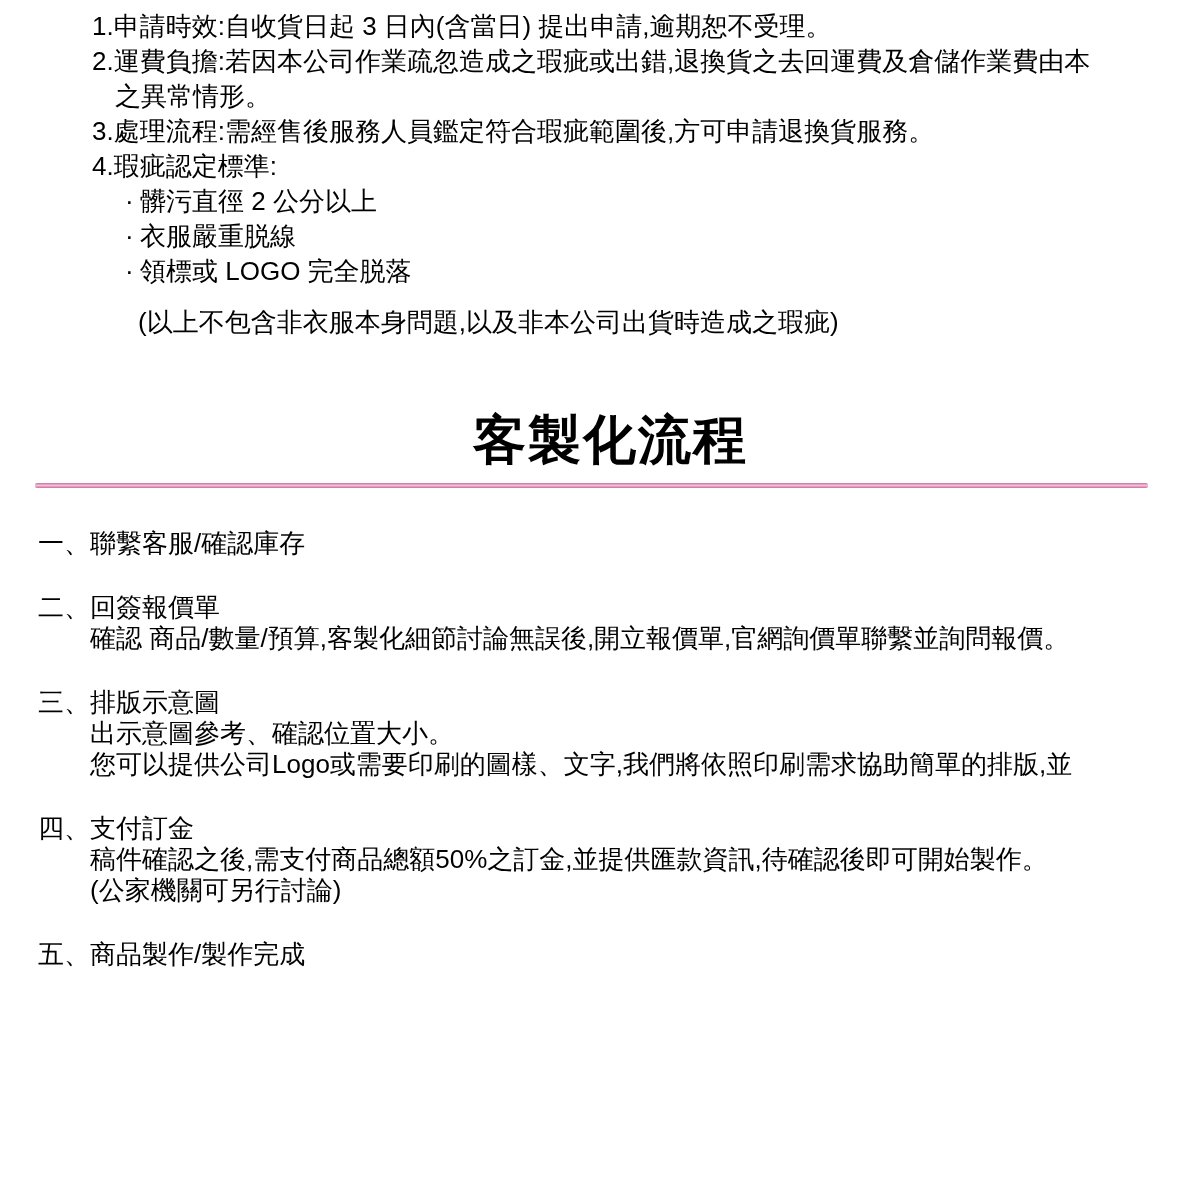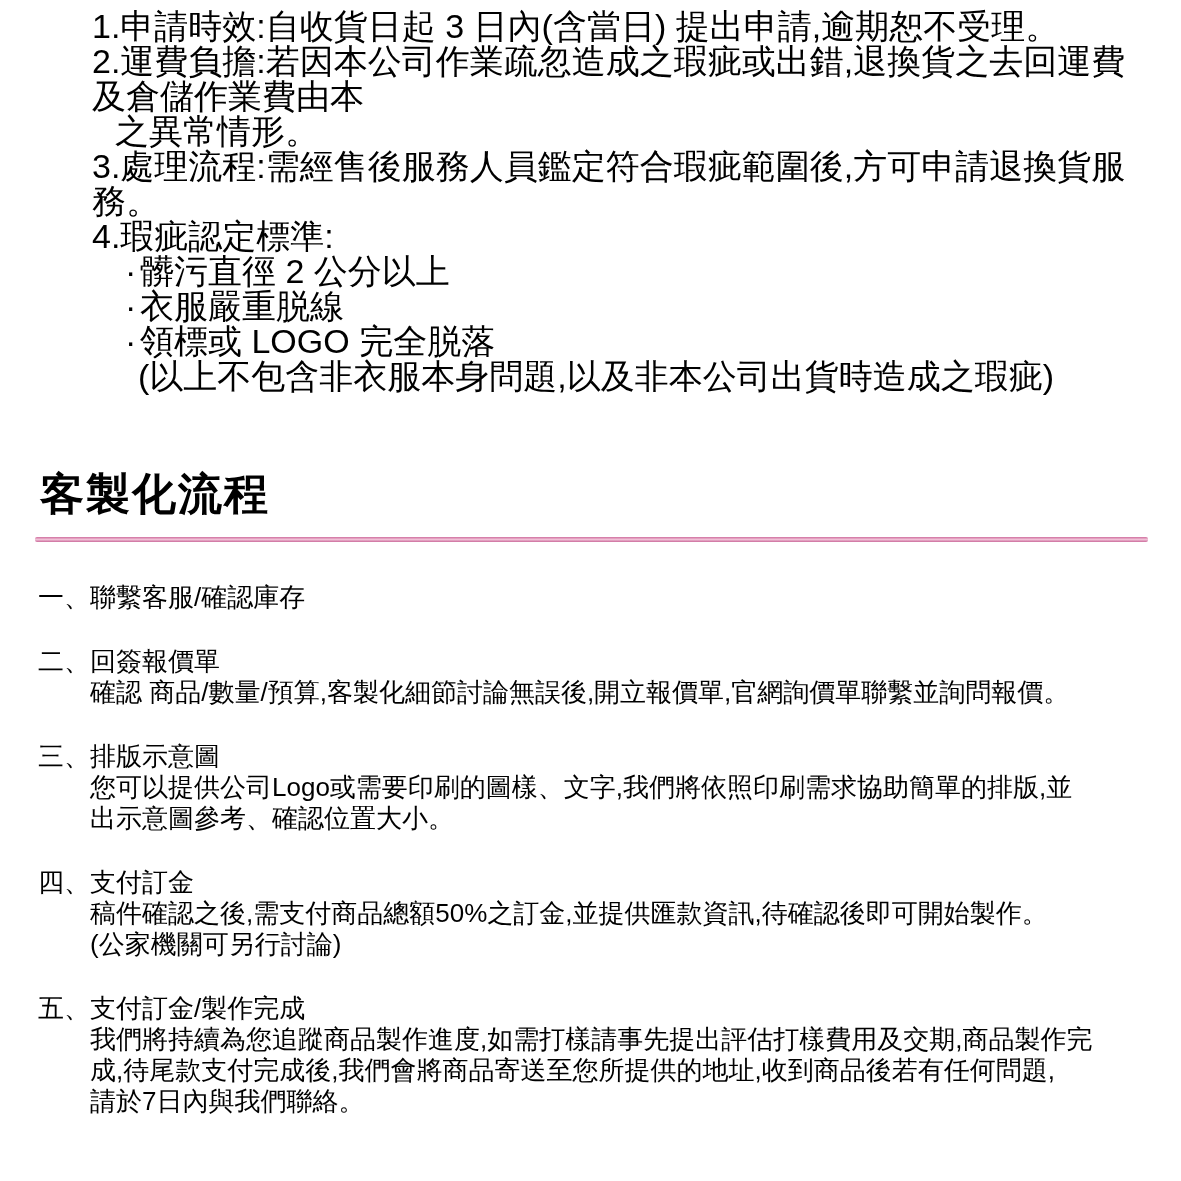--- a/index.html
+++ b/index.html
@@ -14,44 +14,46 @@
     overflow: hidden;
     font-family: "Liberation Sans", sans-serif;
     font-weight: 500;
   }
 
   
   .policy {
     padding-top: 9px;
     margin-left: 92px;
     margin-right: 30px;
-    font-size: 34px;
+    font-size: 26px;
     line-height: 35px;
   }
   .policy .cont {
     padding-left: 23px;           
   }
   .bullets {
     margin-left: 33px;            
   }
   .bullet .dot {
     display: inline-block;
     width: 15px;
   }
   .note {
     margin-left: 46px;            
+    margin-top: 16px;
   }
 
   
   .heading {
     margin: 70px 0 0 40px;
-    font-size: 44px;
+    font-size: 53px;
     line-height: 60px;
     font-weight: 800;
     letter-spacing: 2px;
+    text-align: center;
   }
 
   
   .divider {
     height: 5px;
     margin: 13px 33px 0 35px;
     background: #d0709f; 
     border-radius: 2px;
   }
 
@@ -135,41 +137,36 @@
       <div>確認 商品/數量/預算,客製化細節討論無誤後,開立報價單,官網詢價單聯繫並詢問報價。</div>
     </div>
   </div>
 
   <div class="step">
     <div class="step-titleline">
       <span class="step-marker">三、</span>
       <span>排版示意圖</span>
     </div>
     <div class="step-body">
+      <div>出示意圖參考、確認位置大小。</div>
       <div>您可以提供公司Logo或需要印刷的圖樣、文字,我們將依照印刷需求協助簡單的排版,並</div>
-      <div>出示意圖參考、確認位置大小。</div>
     </div>
   </div>
 
   <div class="step">
     <div class="step-titleline">
       <span class="step-marker">四、</span>
       <span>支付訂金</span>
     </div>
     <div class="step-body">
       <div>稿件確認之後,需支付商品總額50%之訂金,並提供匯款資訊,待確認後即可開始製作。</div>
       <div>(公家機關可另行討論)</div>
     </div>
   </div>
 
   <div class="step">
     <div class="step-titleline">
       <span class="step-marker">五、</span>
-      <span>支付訂金/製作完成</span>
-    </div>
-    <div class="step-body">
-      <div>我們將持續為您追蹤商品製作進度,如需打樣請事先提出評估打樣費用及交期,商品製作完</div>
-      <div>成,待尾款支付完成後,我們會將商品寄送至您所提供的地址,收到商品後若有任何問題,</div>
-      <div>請於7日內與我們聯絡。</div>
+      <span>商品製作/製作完成</span>
     </div>
   </div>
 
 </div>
 
 </body></html>

